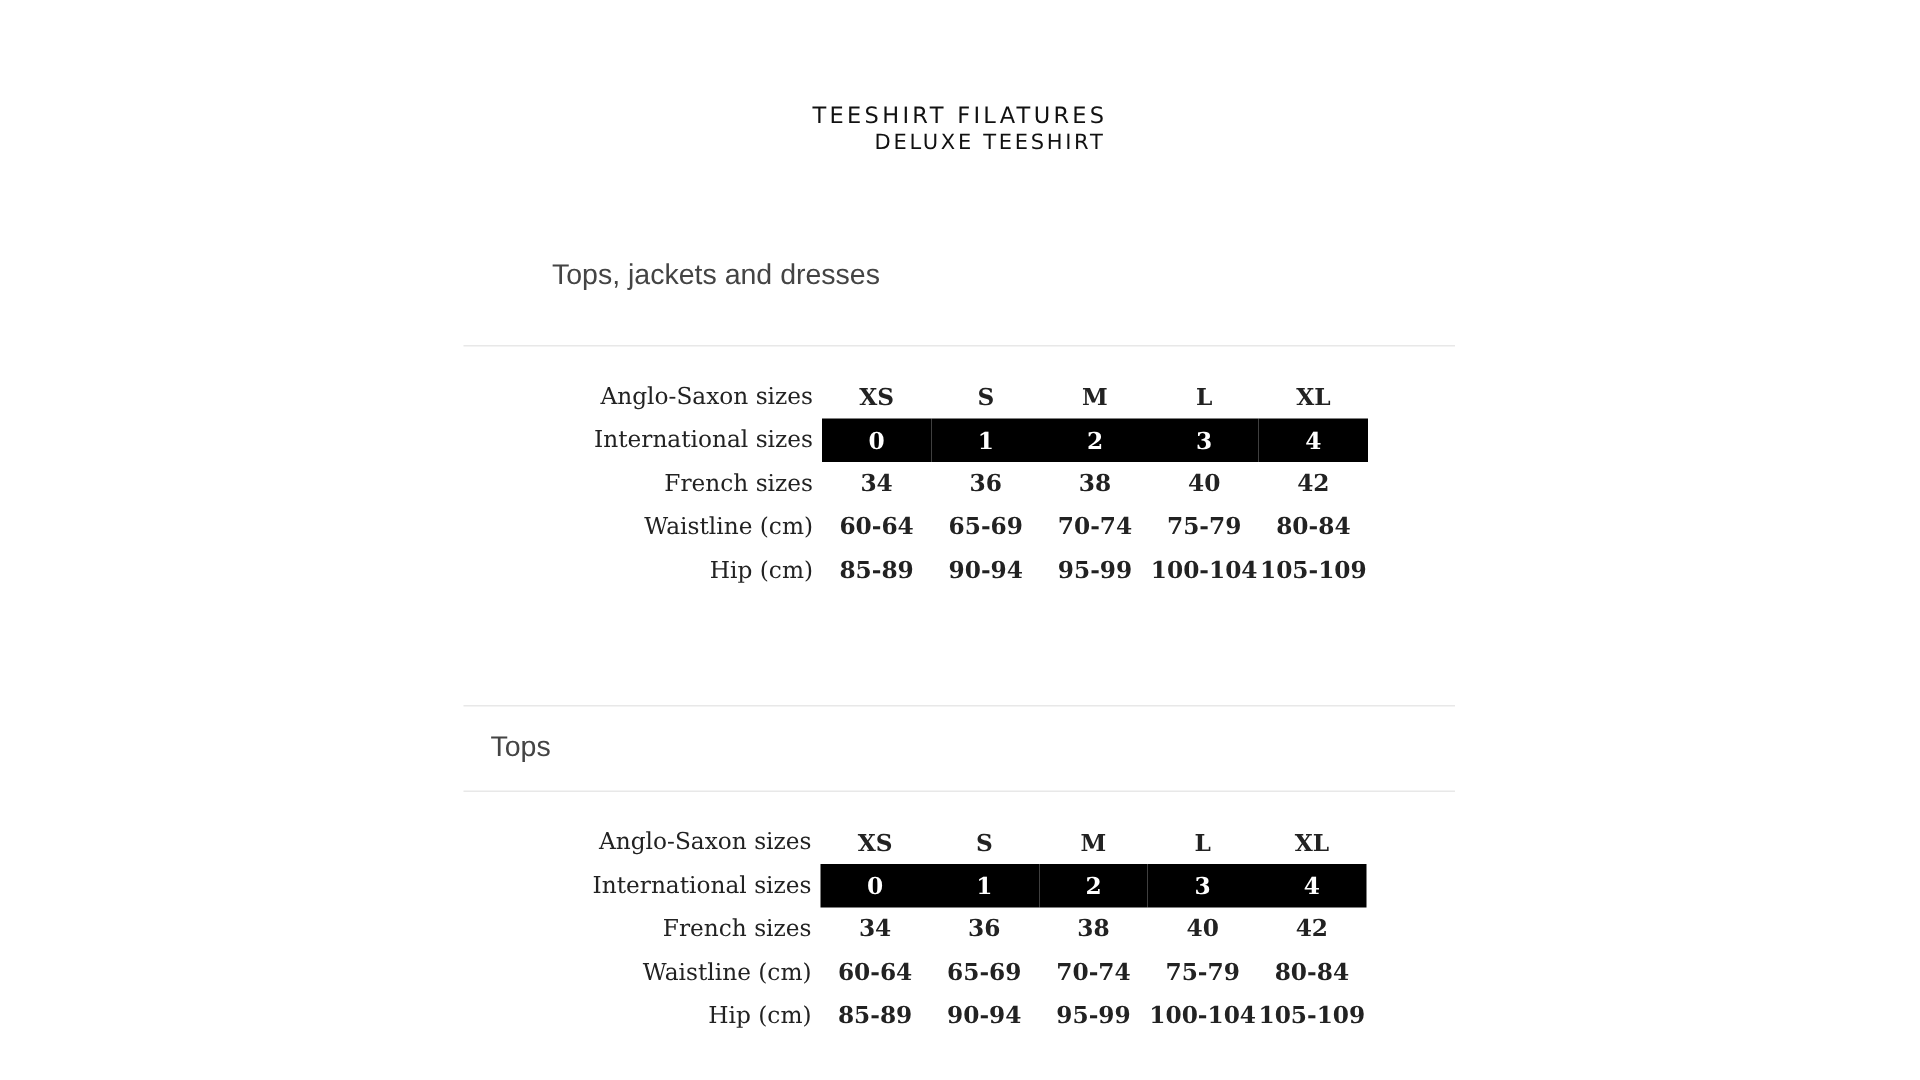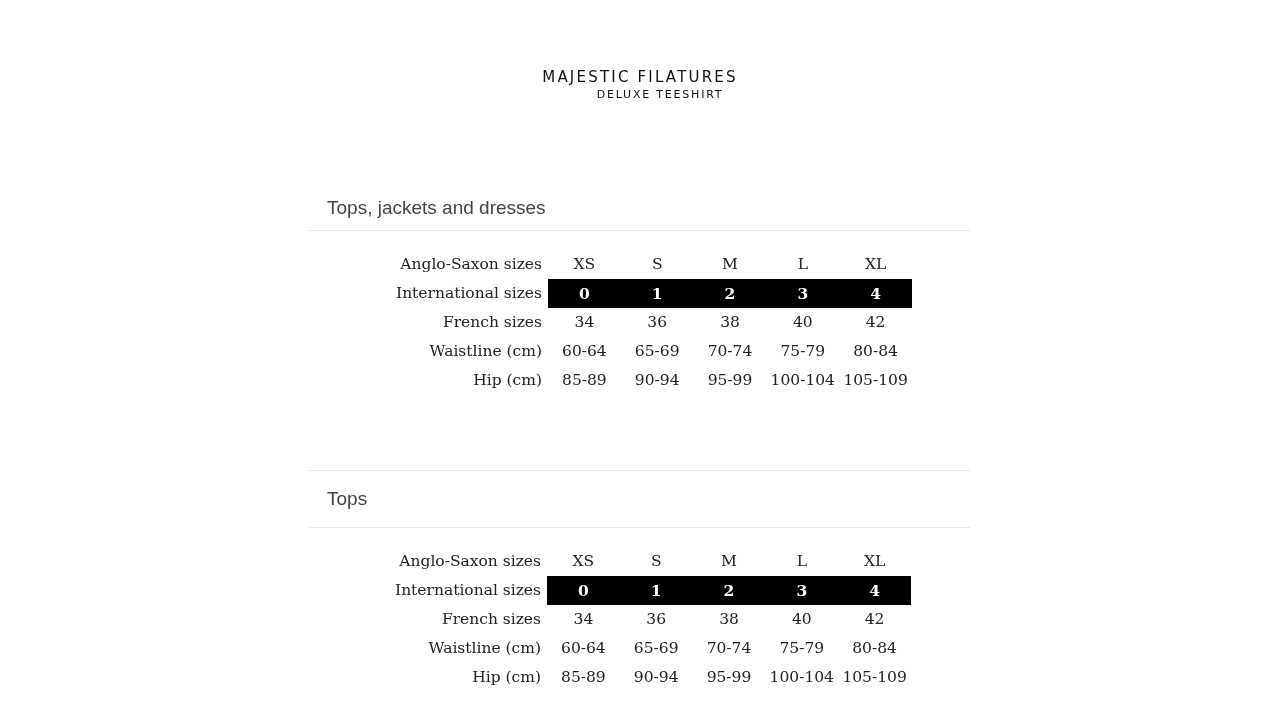--- a/index.html
+++ b/index.html
@@ -25,21 +25,21 @@
     .brand-name {
       font-family: "DejaVu Sans", sans-serif;
       font-size: 15px;
       letter-spacing: 2.2px;
       color: #111;
       line-height: 22px;
       font-weight: normal;
     }
     .brand-sub {
       font-family: "DejaVu Sans", sans-serif;
-      font-size: 11px;
+      font-size: 14px;
       letter-spacing: 1.8px;
       color: #111;
       line-height: 14px;
       margin-top: 0px;
       padding-left: 40px;
     }
     .section-title {
       position: absolute;
       left: 327px;
       font-family: "Liberation Sans", sans-serif;
@@ -68,38 +68,39 @@
       white-space: nowrap;
       vertical-align: middle;
     }
     table.sizes td.label {
       text-align: right;
       padding-right: 6px;
       width: 150px;
     }
     table.sizes td.val {
       width: 72.8px;
+      font-weight: bold;
     }
     table.sizes tr.intl td.val {
       background: #000;
       color: #fff;
       font-weight: bold;
     }
     #tops-table { left: 392px; top: 250px; }
     #pants-table { left: 391px; top: 547px; }
   </style>
 </head>
 <body>
 
 <div class="brand">
-  <div class="brand-name">MAJESTIC FILATURES</div>
+  <div class="brand-name">TEESHIRT FILATURES</div>
   <div class="brand-sub">DELUXE TEESHIRT</div>
 </div>
 
-<div class="section-title" style="top:196px;">Tops, jackets and dresses</div>
+<div class="section-title" style="top:172px;margin-left:41px;">Tops, jackets and dresses</div>
 <div class="divider" style="top:230px;"></div>
 
 <table class="sizes" id="tops-table">
   <tbody>
       <tr>
     <td class="label">Anglo-Saxon sizes</td>
     <td class="val">XS</td>
     <td class="val">S</td>
     <td class="val">M</td>
     <td class="val">L</td>

